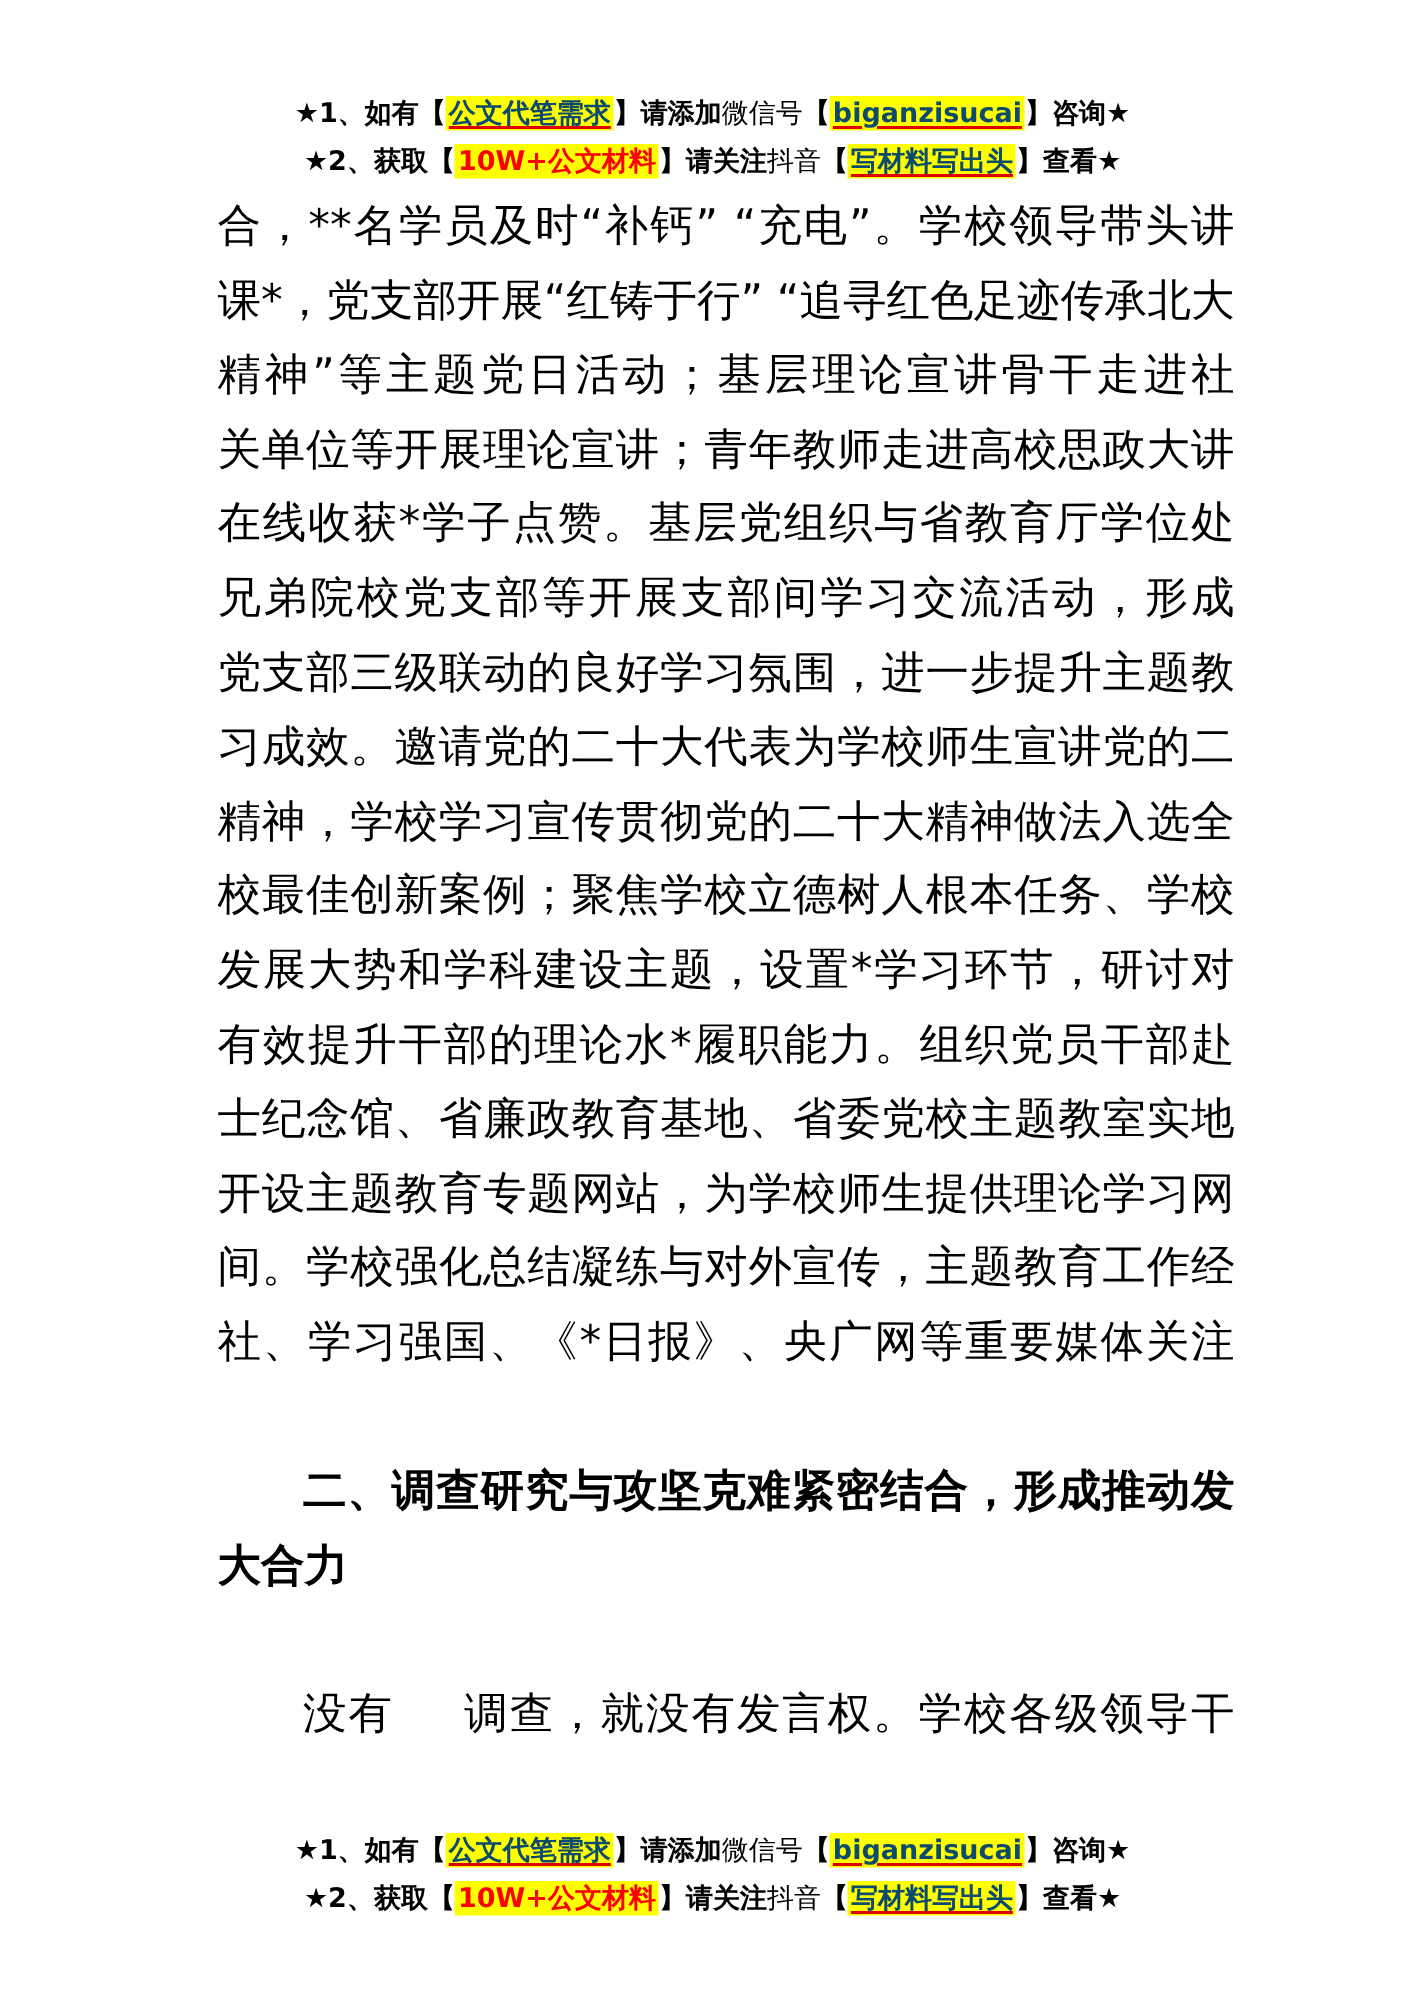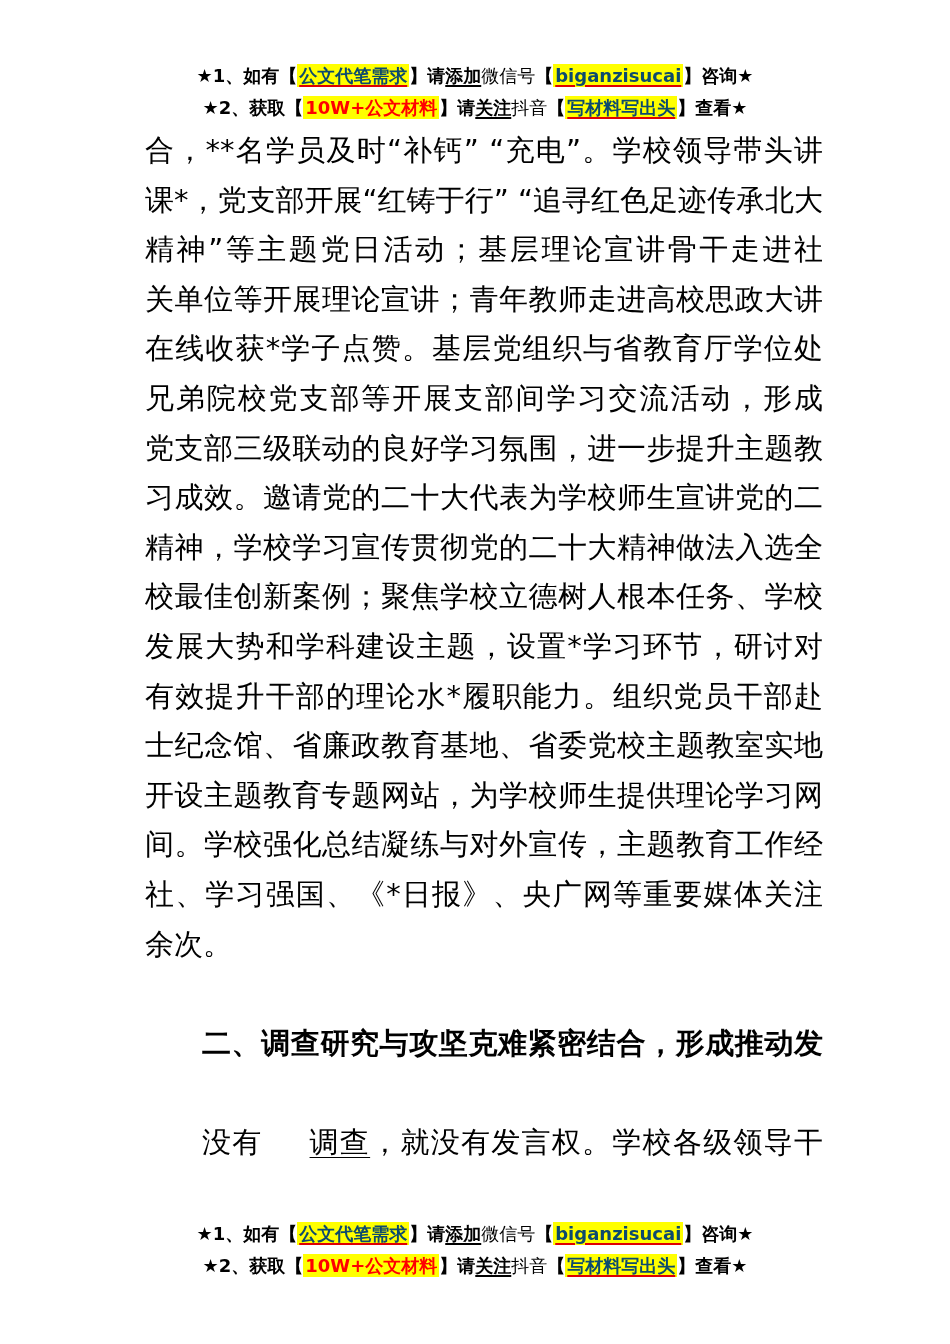--- a/index.html
+++ b/index.html
@@ -26,21 +26,20 @@
     white-space: nowrap;
   }
   .promo-top { top: 60px; }
   .promo-bottom { top: 1218px; }
   .promo-line { height: 32px; }
   .seg { display: inline; }
   .seg-b { font-weight: bold; text-align: right; }
   .seg-n { font-weight: normal; }
   .seg-bu {
     font-weight: bold;
-    text-decoration: underline;
     text-decoration-thickness: 2px;
     text-underline-offset: 3px;
   }
   .seg-hy {
     font-weight: bold;
     color: #ff0000;
     background: #ffff00;
     padding: 1px 2px;
     text-align: right;
   }
@@ -74,21 +73,20 @@
     text-align-last: justify;
     text-justify: inter-character;
     overflow: hidden;
   }
   .line.indent { padding-left: 57px; }
   .line.end {
     text-align-last: left;
   }
   .dseg-n { }
   .dseg-u {
-    text-decoration: underline;
     text-decoration-thickness: 1px;
     text-underline-offset: 5px;
     margin-left: 47px;
   }
 </style>
 </head>
 <body>
 
 <div class="page">
   <div class="promo promo-top">
@@ -107,24 +105,24 @@
         <div class="line"><span class="dseg-n">党支部三级联动的良好学习氛围，进一步提升主题教育学</span></div>
         <div class="line"><span class="dseg-n">习成效。邀请党的二十大代表为学校师生宣讲党的二十大</span></div>
         <div class="line"><span class="dseg-n">精神，学校学习宣传贯彻党的二十大精神做法入选全省高</span></div>
         <div class="line"><span class="dseg-n">校最佳创新案例；聚焦学校立德树人根本任务、学校改革</span></div>
         <div class="line"><span class="dseg-n">发展大势和学科建设主题，设置*学习环节，研讨对策方案，</span></div>
         <div class="line"><span class="dseg-n">有效提升干部的理论水*履职能力。组织党员干部赴东北烈</span></div>
         <div class="line"><span class="dseg-n">士纪念馆、省廉政教育基地、省委党校主题教室实地研学</span></div>
         <div class="line"><span class="dseg-n">开设主题教育专题网站，为学校师生提供理论学习网络空</span></div>
         <div class="line"><span class="dseg-n">间。学校强化总结凝练与对外宣传，主题教育工作经验被*</span></div>
         <div class="line"><span class="dseg-n">社、学习强国、《*日报》、央广网等重要媒体关注报道*</span></div>
-        <div class="line end"><span class="dseg-n">余次。</span></div>
       </div>
       <div class="para heading">
         <div class="line indent"><span class="dseg-n">二、调查研究与攻坚克难紧密结合，形成推动发展强</span></div>
+        <div class="line end"><span class="dseg-n">大合力</span></div>
       </div>
       <div class="para body">
         <div class="line indent"><span class="dseg-n">没有</span><span class="dseg-u">调查</span><span class="dseg-n">，就没有发言权。学校各级领导干部深入师</span></div>
       </div>
     </div>
 
   <div class="promo promo-bottom">
       <div class="promo-line"><span class="seg seg-b">★1、如有【</span><span class="seg seg-hyu">公文代笔需求</span><span class="seg seg-b">】请</span><span class="seg seg-bu">添加</span><span class="seg seg-n">微信号</span><span class="seg seg-b">【</span><span class="seg seg-hyu">biganzisucai</span><span class="seg seg-b">】咨询★</span></div>
       <div class="promo-line"><span class="seg seg-b">★2、获取【</span><span class="seg seg-hy">10W+公文材料</span><span class="seg seg-b">】请</span><span class="seg seg-bu">关注</span><span class="seg seg-n">抖音</span><span class="seg seg-b">【</span><span class="seg seg-hyu">写材料写出头</span><span class="seg seg-b">】查看★</span></div>
     </div>

